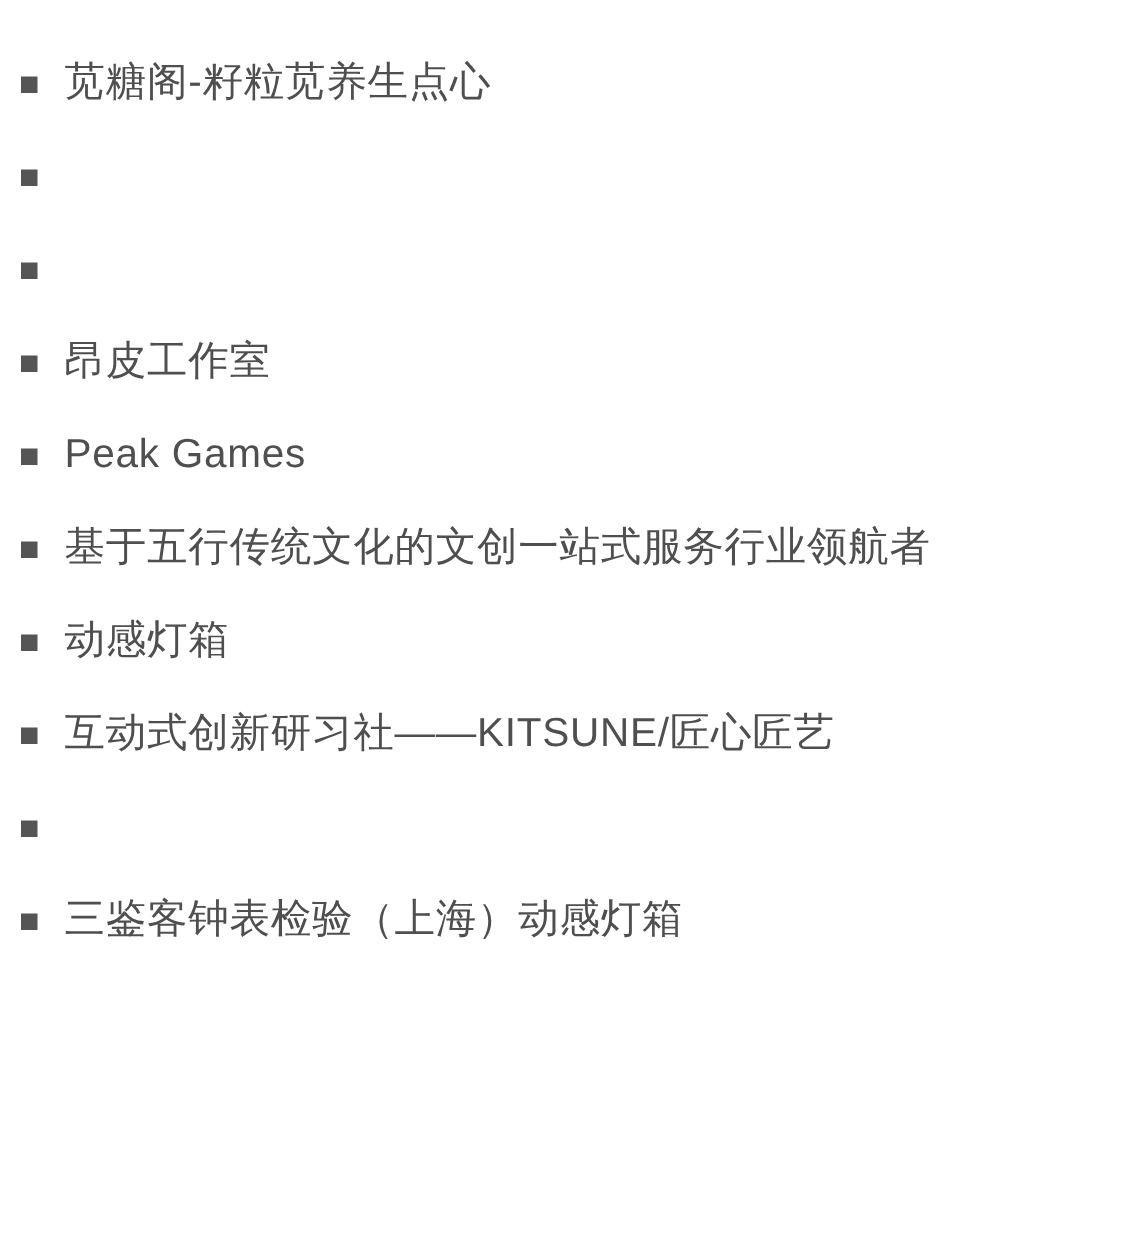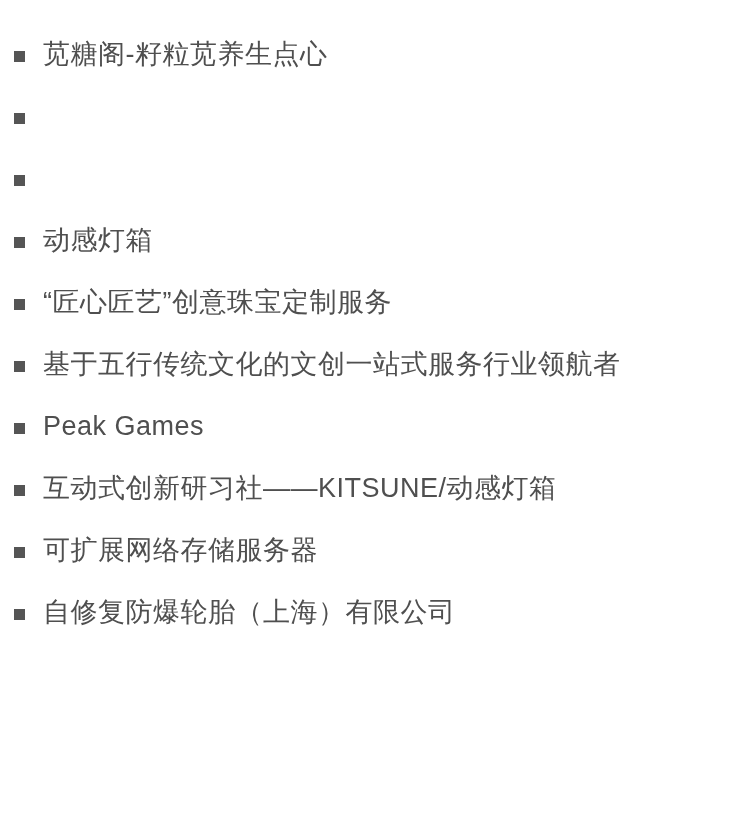--- a/index.html
+++ b/index.html
@@ -61,40 +61,39 @@
       <span class="item-text">苋糖阁-籽粒苋养生点心</span>
     </li>
     <li>
       <span class="bullet"></span>
     </li>
     <li>
       <span class="bullet"></span>
     </li>
     <li>
       <span class="bullet"></span>
-      <span class="item-text">动感灯箱</span>
+      <span class="item-text">昂皮工作室</span>
     </li>
     <li>
       <span class="bullet"></span>
-      <span class="item-text">“匠心匠艺”创意珠宝定制服务</span>
+      <span class="item-text">Peak Games</span>
     </li>
     <li>
       <span class="bullet"></span>
       <span class="item-text">基于五行传统文化的文创一站式服务行业领航者</span>
     </li>
     <li>
       <span class="bullet"></span>
-      <span class="item-text">Peak Games</span>
+      <span class="item-text">动感灯箱</span>
     </li>
     <li>
       <span class="bullet"></span>
-      <span class="item-text">互动式创新研习社——KITSUNE/动感灯箱</span>
+      <span class="item-text">互动式创新研习社——KITSUNE/匠心匠艺</span>
     </li>
     <li>
       <span class="bullet"></span>
-      <span class="item-text">可扩展网络存储服务器</span>
     </li>
     <li>
       <span class="bullet"></span>
-      <span class="item-text">自修复防爆轮胎（上海）有限公司</span>
+      <span class="item-text">三鉴客钟表检验（上海）动感灯箱</span>
     </li>
   </ul>
 </div>
 
 </body></html>

